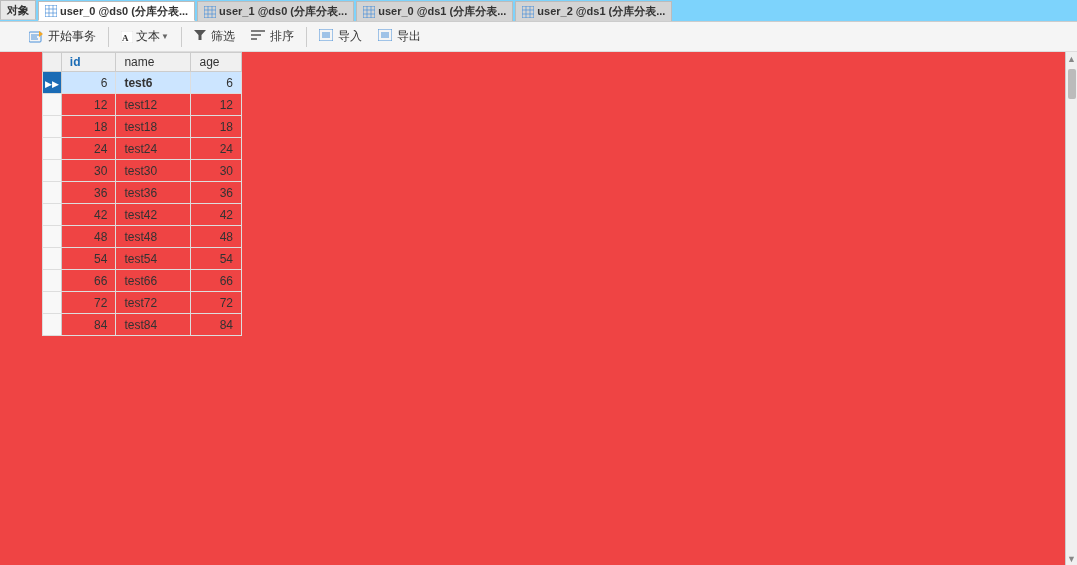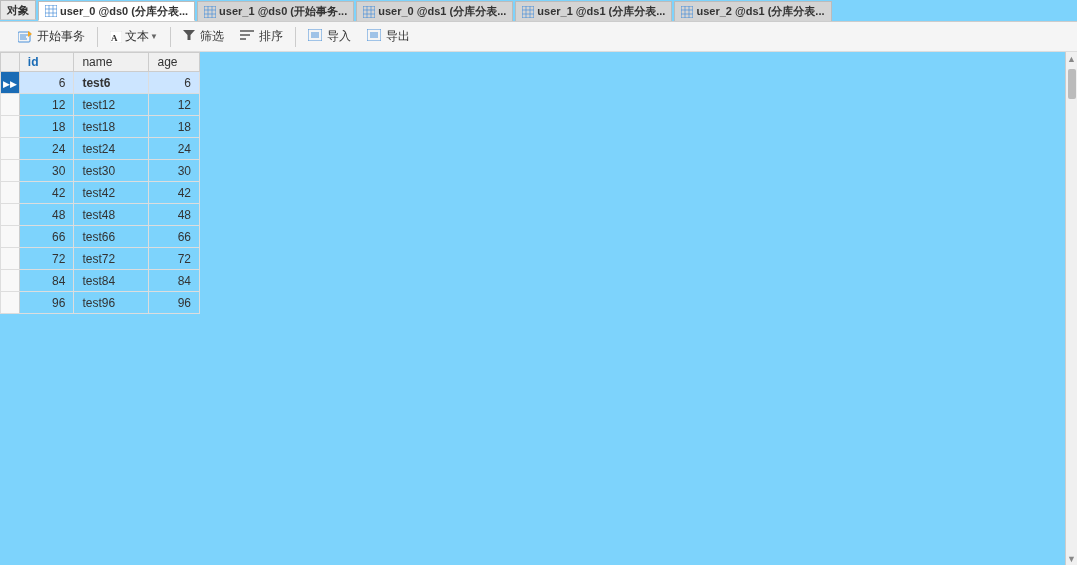--- a/index.html
+++ b/index.html
@@ -32,21 +32,21 @@
       border-bottom: 1px solid #fff;
       z-index: 1;
     }
 
     
     .toolbar {
       display: flex;
       align-items: center;
       background: #f5f5f5;
       border-bottom: 1px solid #ddd;
-      padding: 3px 11px;
+      padding: 3px 22px;
       height: 30px;
       gap: 2px;
     }
     .toolbar-section {
       display: flex;
       align-items: center;
       gap: 2px;
     }
     .toolbar-btn {
       display: flex;
@@ -74,21 +74,22 @@
     }
     .dropdown-arrow {
       font-size: 8px;
       color: #666;
     }
 
     
     .main-content {
       display: flex;
       height: calc(565px - 22px - 30px);
-      background: #7dd3fc;
+      background: #ef4444;
+      padding-left: 42px;
     }
 
     
     .table-area {
       flex: 1;
       overflow: auto;
       position: relative;
     }
 
     
@@ -185,21 +186,21 @@
         <div class="tab-item">
           <span style="display: inline-flex; margin-right: 3px;">
             <svg width="12" height="12" viewBox="0 0 12 12">
       <rect x="0" y="0" width="12" height="12" rx="1" fill="none" stroke="#4a90d9" stroke-width="1"></rect>
       <line x1="4" y1="0" x2="4" y2="12" stroke="#4a90d9" stroke-width="0.7"></line>
       <line x1="8" y1="0" x2="8" y2="12" stroke="#4a90d9" stroke-width="0.7"></line>
       <line x1="0" y1="4" x2="12" y2="4" stroke="#4a90d9" stroke-width="0.7"></line>
       <line x1="0" y1="8" x2="12" y2="8" stroke="#4a90d9" stroke-width="0.7"></line>
     </svg>
           </span>
-          <span>user_1 @ds0 (开始事务...</span>
+          <span>user_1 @ds0 (分库分表...</span>
         </div>
         <div class="tab-item">
           <span style="display: inline-flex; margin-right: 3px;">
             <svg width="12" height="12" viewBox="0 0 12 12">
       <rect x="0" y="0" width="12" height="12" rx="1" fill="none" stroke="#4a90d9" stroke-width="1"></rect>
       <line x1="4" y1="0" x2="4" y2="12" stroke="#4a90d9" stroke-width="0.7"></line>
       <line x1="8" y1="0" x2="8" y2="12" stroke="#4a90d9" stroke-width="0.7"></line>
       <line x1="0" y1="4" x2="12" y2="4" stroke="#4a90d9" stroke-width="0.7"></line>
       <line x1="0" y1="8" x2="12" y2="8" stroke="#4a90d9" stroke-width="0.7"></line>
     </svg>
@@ -209,32 +210,20 @@
         <div class="tab-item">
           <span style="display: inline-flex; margin-right: 3px;">
             <svg width="12" height="12" viewBox="0 0 12 12">
       <rect x="0" y="0" width="12" height="12" rx="1" fill="none" stroke="#4a90d9" stroke-width="1"></rect>
       <line x1="4" y1="0" x2="4" y2="12" stroke="#4a90d9" stroke-width="0.7"></line>
       <line x1="8" y1="0" x2="8" y2="12" stroke="#4a90d9" stroke-width="0.7"></line>
       <line x1="0" y1="4" x2="12" y2="4" stroke="#4a90d9" stroke-width="0.7"></line>
       <line x1="0" y1="8" x2="12" y2="8" stroke="#4a90d9" stroke-width="0.7"></line>
     </svg>
           </span>
-          <span>user_1 @ds1 (分库分表...</span>
-        </div>
-        <div class="tab-item">
-          <span style="display: inline-flex; margin-right: 3px;">
-            <svg width="12" height="12" viewBox="0 0 12 12">
-      <rect x="0" y="0" width="12" height="12" rx="1" fill="none" stroke="#4a90d9" stroke-width="1"></rect>
-      <line x1="4" y1="0" x2="4" y2="12" stroke="#4a90d9" stroke-width="0.7"></line>
-      <line x1="8" y1="0" x2="8" y2="12" stroke="#4a90d9" stroke-width="0.7"></line>
-      <line x1="0" y1="4" x2="12" y2="4" stroke="#4a90d9" stroke-width="0.7"></line>
-      <line x1="0" y1="8" x2="12" y2="8" stroke="#4a90d9" stroke-width="0.7"></line>
-    </svg>
-          </span>
           <span>user_2 @ds1 (分库分表...</span>
         </div>
       </div>
   </div>
 
   <div class="toolbar">
     <div class="toolbar-section">
 
       <button class="toolbar-btn">
         <span style="display:inline-flex;align-items:center;">
@@ -354,53 +343,59 @@
               <td class="td-age">24</td>
             </tr>
             <tr>
               <td class="row-indicator" style="width: 10px; padding: 0px 2px; border-right: 1px solid rgb(204, 204, 204);"></td>
               <td class="td-id">30</td>
               <td class="td-name">test30</td>
               <td class="td-age">30</td>
             </tr>
             <tr>
               <td class="row-indicator" style="width: 10px; padding: 0px 2px; border-right: 1px solid rgb(204, 204, 204);"></td>
+              <td class="td-id">36</td>
+              <td class="td-name">test36</td>
+              <td class="td-age">36</td>
+            </tr>
+            <tr>
+              <td class="row-indicator" style="width: 10px; padding: 0px 2px; border-right: 1px solid rgb(204, 204, 204);"></td>
               <td class="td-id">42</td>
               <td class="td-name">test42</td>
               <td class="td-age">42</td>
             </tr>
             <tr>
               <td class="row-indicator" style="width: 10px; padding: 0px 2px; border-right: 1px solid rgb(204, 204, 204);"></td>
               <td class="td-id">48</td>
               <td class="td-name">test48</td>
               <td class="td-age">48</td>
             </tr>
             <tr>
               <td class="row-indicator" style="width: 10px; padding: 0px 2px; border-right: 1px solid rgb(204, 204, 204);"></td>
+              <td class="td-id">54</td>
+              <td class="td-name">test54</td>
+              <td class="td-age">54</td>
+            </tr>
+            <tr>
+              <td class="row-indicator" style="width: 10px; padding: 0px 2px; border-right: 1px solid rgb(204, 204, 204);"></td>
               <td class="td-id">66</td>
               <td class="td-name">test66</td>
               <td class="td-age">66</td>
             </tr>
             <tr>
               <td class="row-indicator" style="width: 10px; padding: 0px 2px; border-right: 1px solid rgb(204, 204, 204);"></td>
               <td class="td-id">72</td>
               <td class="td-name">test72</td>
               <td class="td-age">72</td>
             </tr>
             <tr>
               <td class="row-indicator" style="width: 10px; padding: 0px 2px; border-right: 1px solid rgb(204, 204, 204);"></td>
               <td class="td-id">84</td>
               <td class="td-name">test84</td>
               <td class="td-age">84</td>
-            </tr>
-            <tr>
-              <td class="row-indicator" style="width: 10px; padding: 0px 2px; border-right: 1px solid rgb(204, 204, 204);"></td>
-              <td class="td-id">96</td>
-              <td class="td-name">test96</td>
-              <td class="td-age">96</td>
             </tr>
           </tbody>
       </table>
     </div>
 
     <div style="width:12px; background:#f0f0f0; border-left:1px solid #ccc; display:flex; flex-direction:column; align-items:center; padding-top:1px;">
       <div style="font-size:9px; color:#888; cursor:pointer; line-height:12px;">▲</div>
       <div style="flex:1; width:8px; margin:2px 0; position:relative;">
         <div style="width:8px; height:30px; background:#bbb; border-radius:2px; position:absolute; top:2px;"></div>
       </div>

